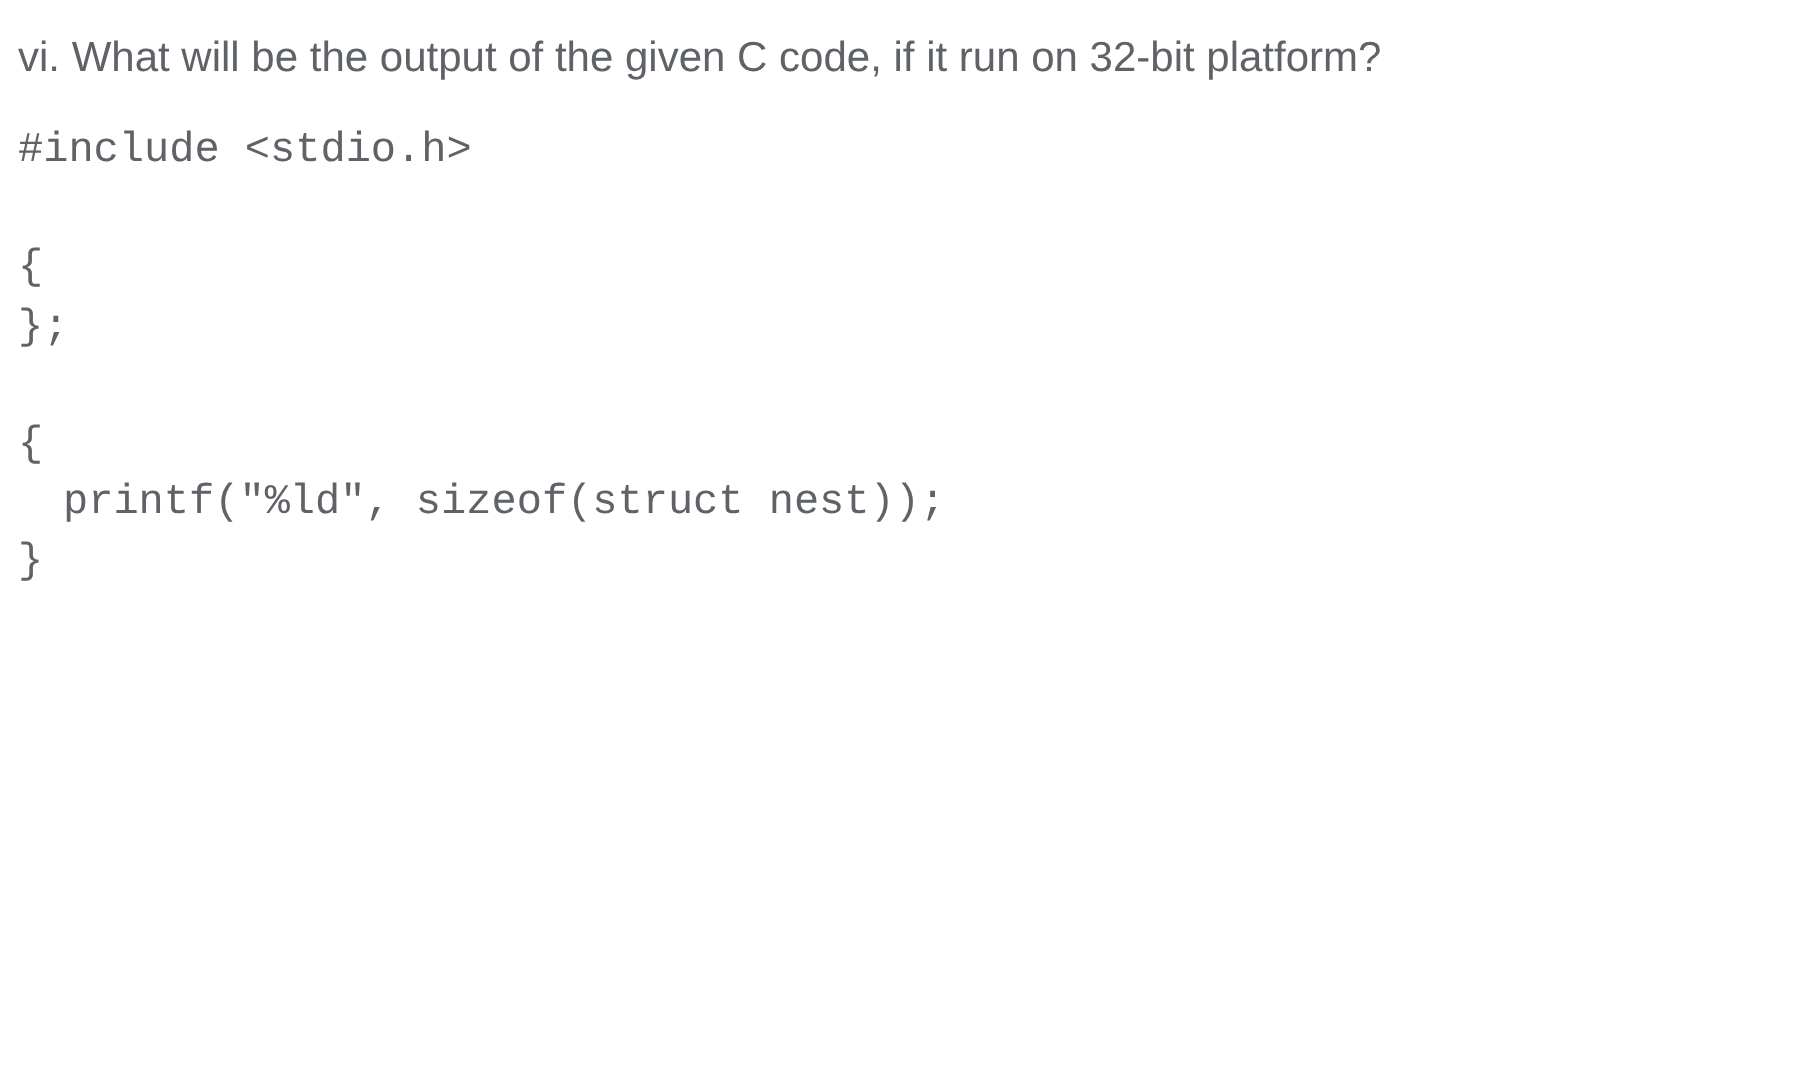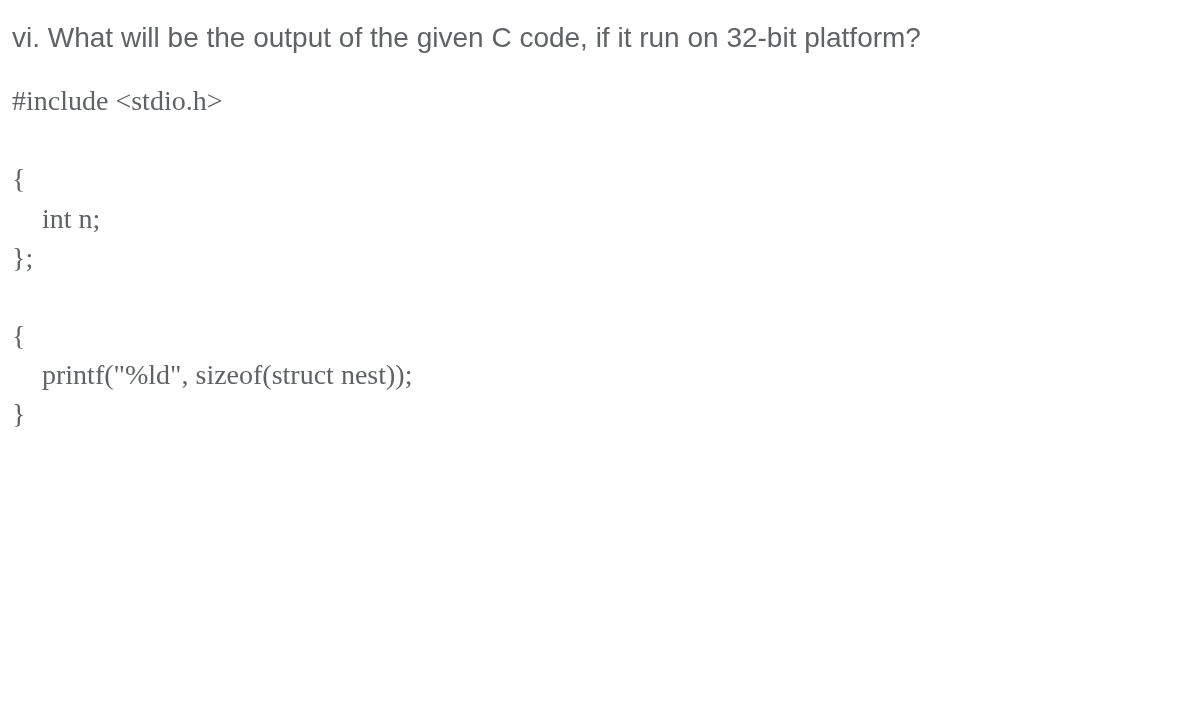--- a/index.html
+++ b/index.html
@@ -12,21 +12,21 @@
       background: #ffffff;
       padding: 18px 12px;
       color: #5f6368;
       font-size: 28px;
       line-height: 1.4;
     }
     .question {
       margin-bottom: 24px;
     }
     .code-block {
-      font-family: Liberation Serif, serif;
+      font-family: Liberation Mono, monospace;
     }
     .line {
       min-height: 39px;
       white-space: pre;
     }
     .blank-line {
       height: 39px;
     }
     .indent {
       padding-left: 30px;
@@ -34,19 +34,18 @@
   </style>
 </head>
 <body>
 
 <div class="question">vi. What will be the output of the given C code, if it run on 32-bit platform?</div>
 
 <div class="code-block">
   <div class="line">#include &lt;stdio.h&gt;</div>
   <div class="blank-line"></div>
   <div class="line">{</div>
-  <div class="line indent">int n;</div>
   <div class="line">};</div>
   <div class="blank-line"></div>
   <div class="line">{</div>
   <div class="line indent">printf("%ld", sizeof(struct nest));</div>
   <div class="line">}</div>
 </div>
 
 </body></html>

